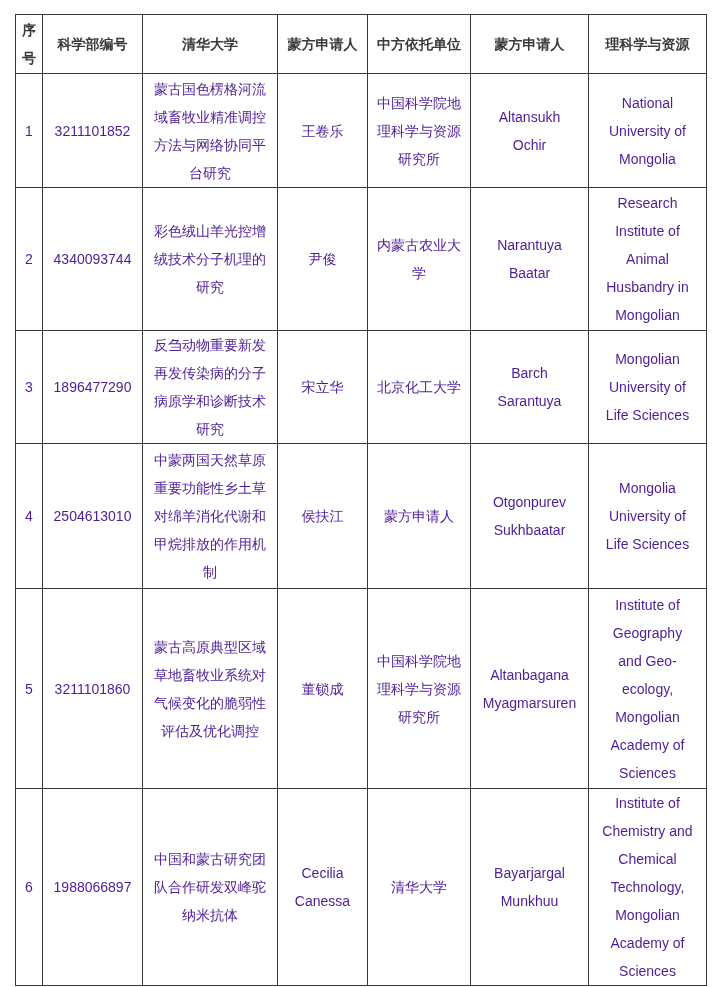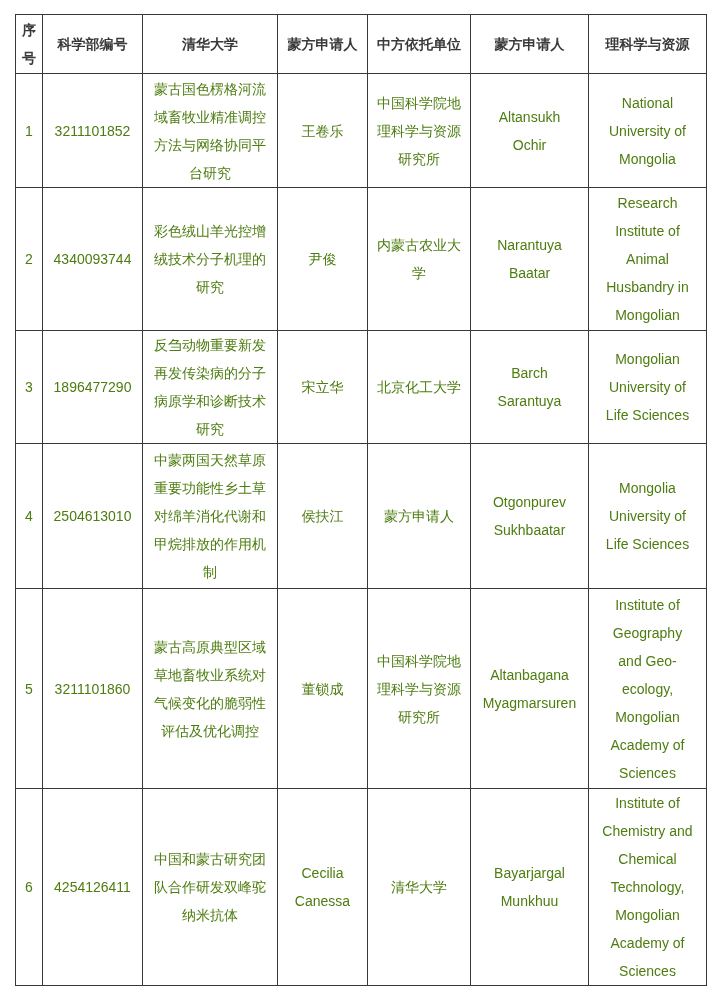--- a/index.html
+++ b/index.html
@@ -25,21 +25,21 @@
     table-layout: fixed;
   }
   table.projects th,
   table.projects td {
     border: 1px solid #383838;
     text-align: center;
     vertical-align: middle;
     padding: 0 4px;
     font-size: 14px;
     line-height: 28px;
-    color: #4d7c0f;
+    color: #4c1d95;
     white-space: pre-line;
     overflow: hidden;
     word-break: break-word;
   }
   table.projects th {
     font-weight: bold;
     color: #3a3a3a;
   }
   tr.hdr     { height: 59px; }
   tr.r0      { height: 114px; }
@@ -154,21 +154,21 @@
       <td>Institute of
 Geography
 and Geo-
 ecology,
 Mongolian
 Academy of
 Sciences</td>
     </tr>
     <tr class="r5">
       <td>6</td>
-      <td>4254126411</td>
+      <td>1988066897</td>
       <td>中国和蒙古研究团
 队合作研发双峰驼
 纳米抗体</td>
       <td>Cecilia
 Canessa</td>
       <td>清华大学</td>
       <td>Bayarjargal
 Munkhuu</td>
       <td>Institute of
 Chemistry and

